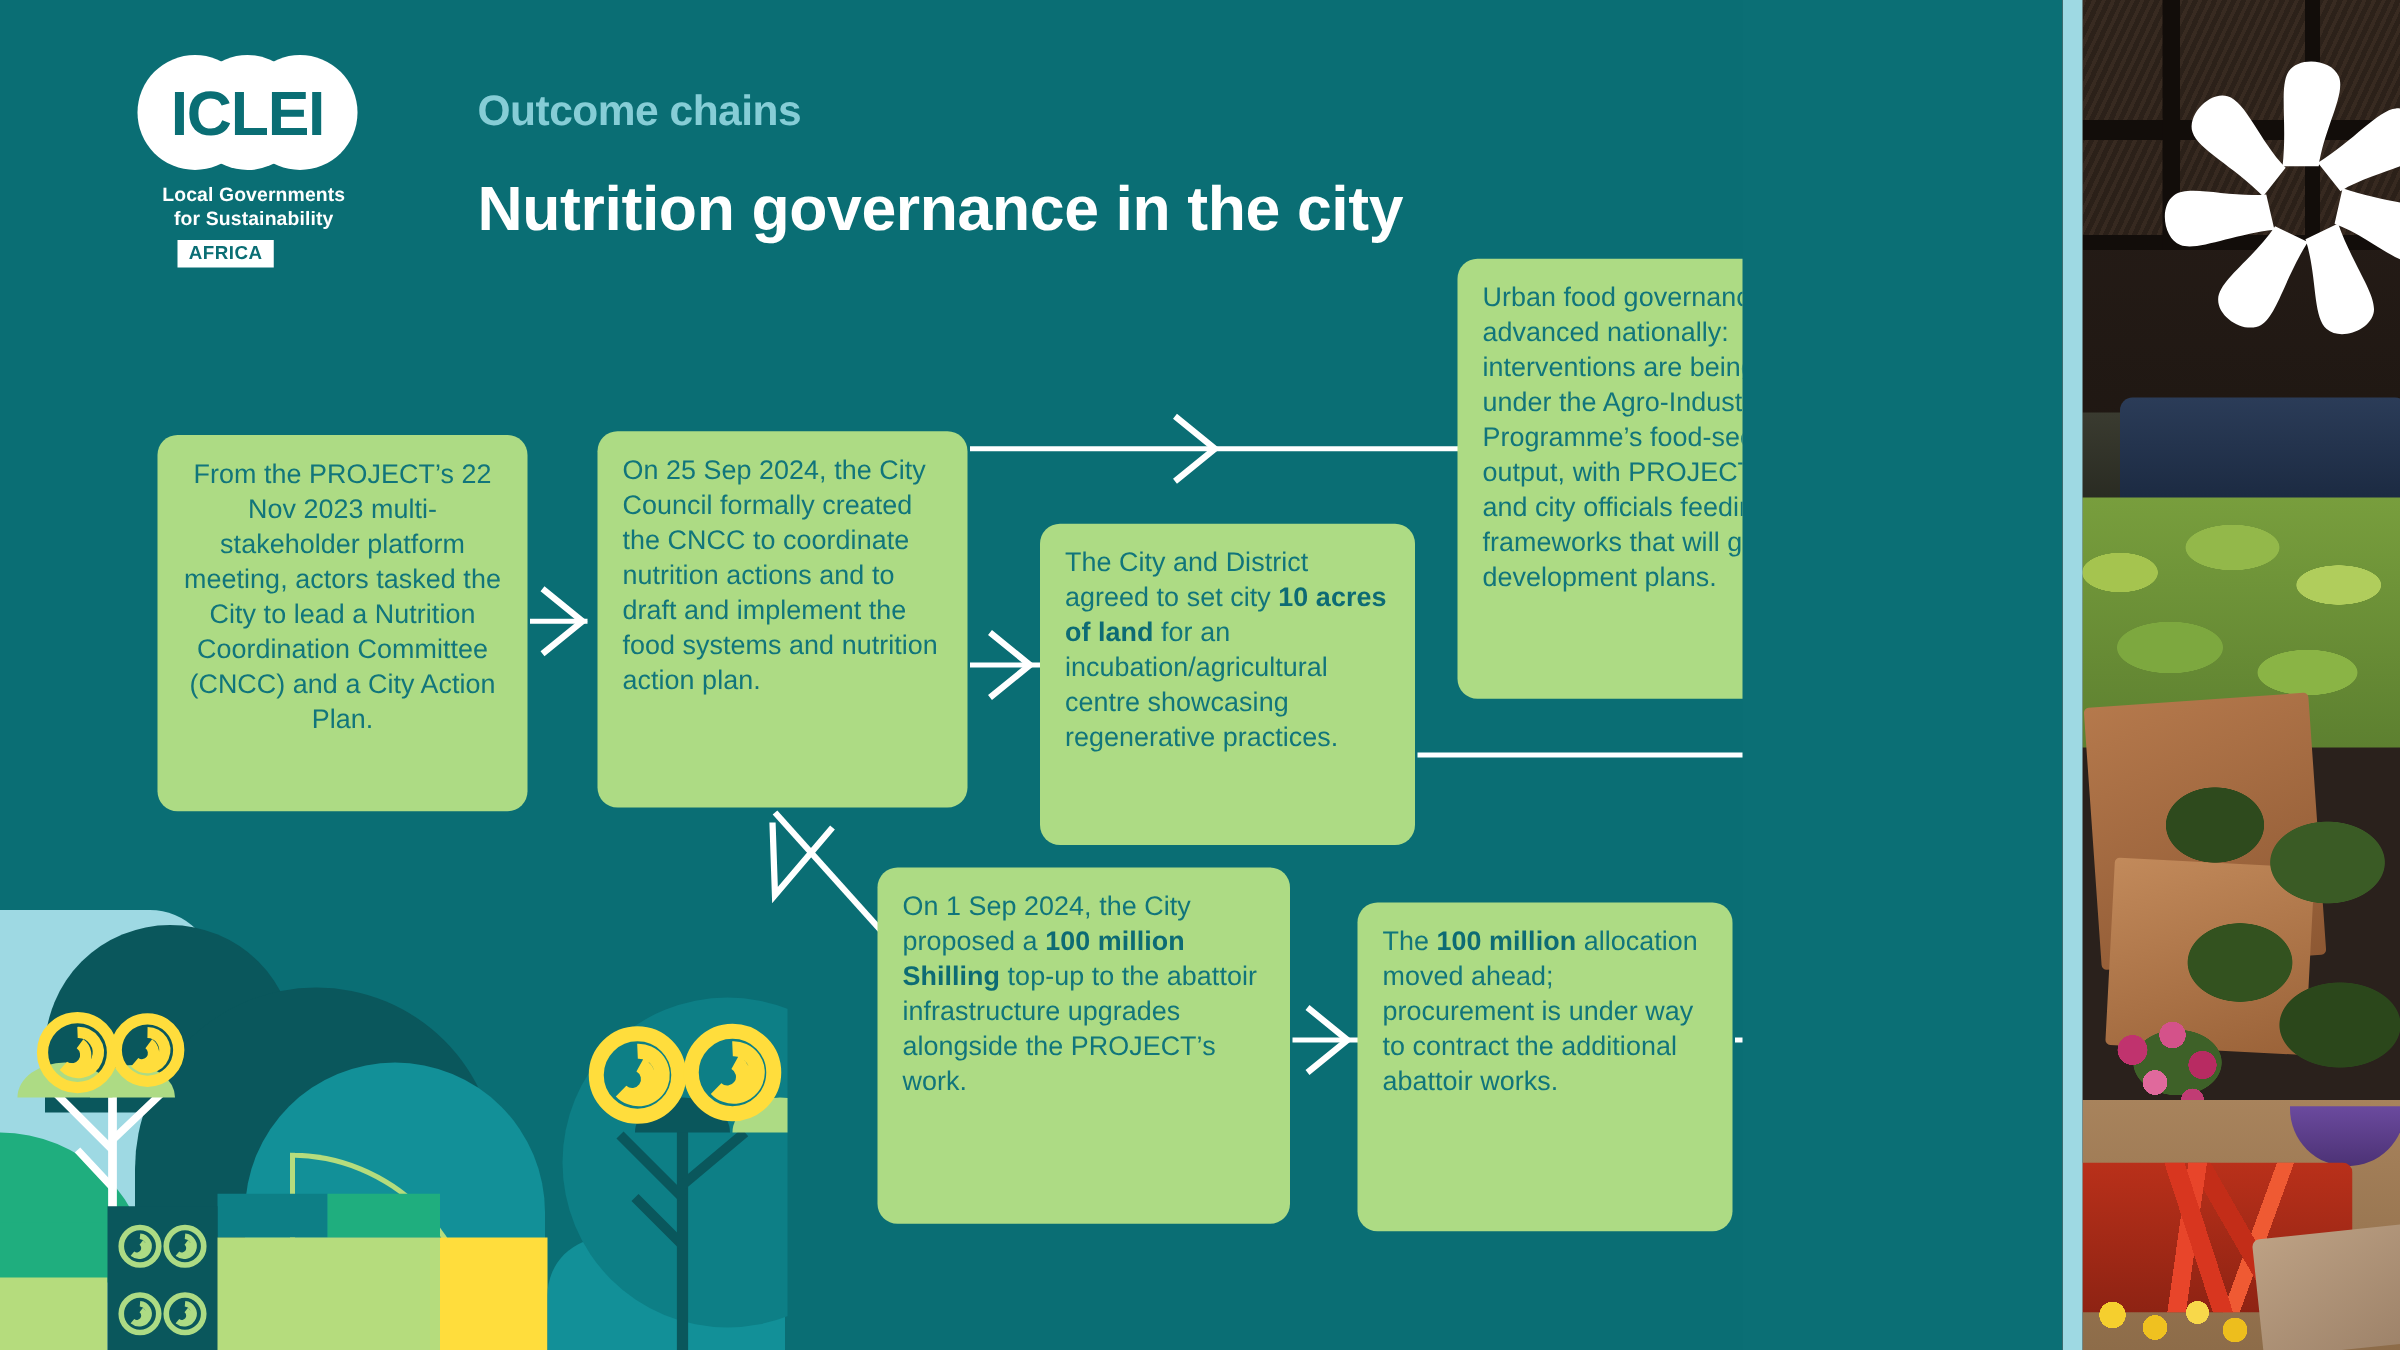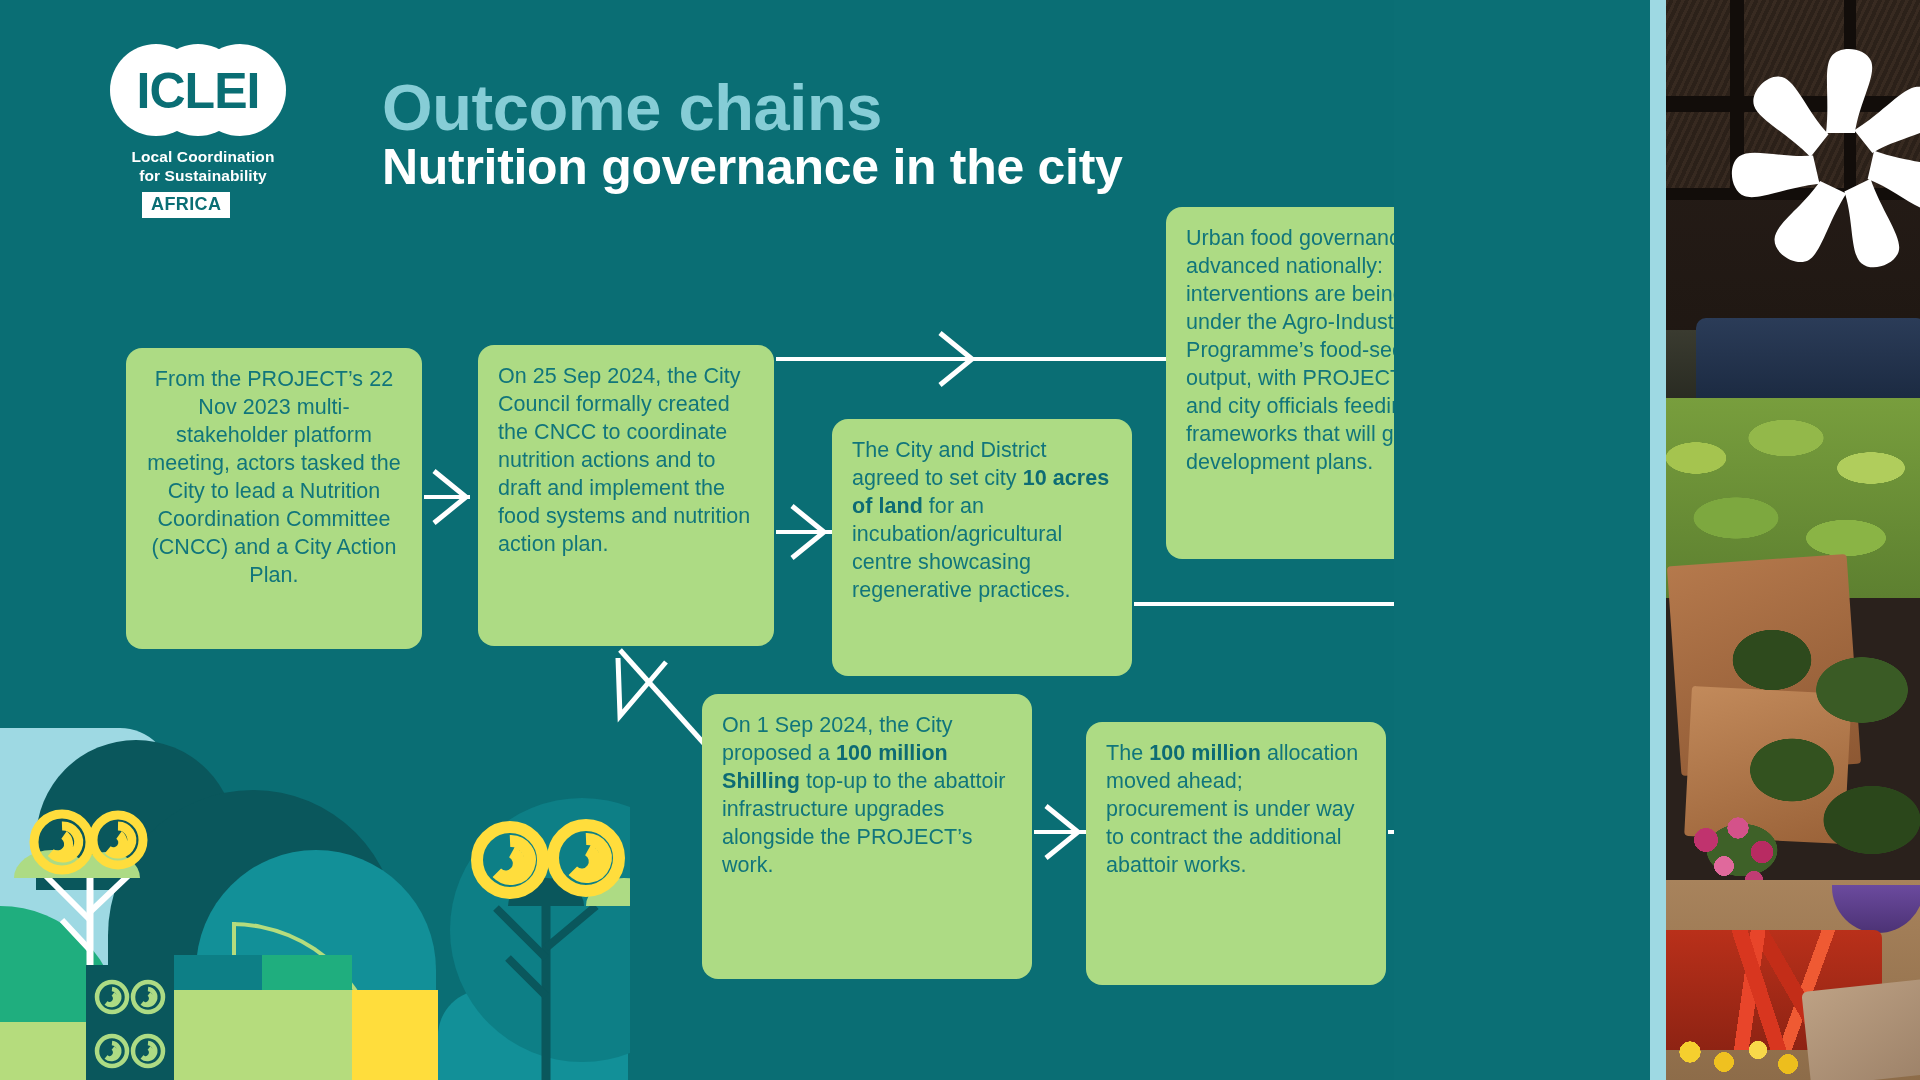--- a/index.html
+++ b/index.html
@@ -65,27 +65,27 @@
 
   
   .logo{ position:absolute; left:108px; top:38px; width:180px; height:160px; }
   .logo-wordmark{
     position:absolute; left:108px; top:148px; width:190px;
     color:#ffffff; font-size:15.5px; line-height:1.22; font-weight:700; letter-spacing:.1px;
     text-align:center;
   }
   .logo-africa{
     position:absolute; left:142px; top:192px;
-    background:#ffffff; color:#0a6e74; font-weight:700; font-size:18px;
+    background:#ffffff; color:#0a6e74; font-weight:700; font-size:15px;
     padding:2px 9px 3px; letter-spacing:.4px;
   }
 
   .title{
     position:absolute; left:382px; top:70px;
-    font-size:65px; font-weight:700; color:#86cdd6; letter-spacing:-.4px;
+    font-size:34px; font-weight:700; color:#86cdd6; letter-spacing:-.4px;
   }
   .subtitle{
     position:absolute; left:382px; top:138px;
     font-size:50px; font-weight:700; color:#ffffff; letter-spacing:-.3px;
   }
 
   
   .node{
     position:absolute;
     background:#addb84;
@@ -277,21 +277,21 @@
       </svg>
     </div>
 
     <svg class="logo" viewBox="0 0 180 160">
       <circle cx="48" cy="52" r="46" fill="#ffffff"></circle>
       <circle cx="90" cy="52" r="46" fill="#ffffff"></circle>
       <circle cx="132" cy="52" r="46" fill="#ffffff"></circle>
       <text x="90" y="70" text-anchor="middle" fill="#0a6e74" font-family="Liberation Sans, sans-serif" font-size="50" font-weight="700" letter-spacing="-1">ICLEI</text>
     </svg>
     <div class="logo-wordmark">
-      <div>Local Coordination</div>
+      <div>Local Governments</div>
       <div>for Sustainability</div>
     </div>
     <div class="logo-africa">AFRICA</div>
 
     <div class="title">Outcome chains</div>
     <div class="subtitle">Nutrition governance in the city</div>
 
     <div class="ln" style="left:424px; top:495px; width:46px;"></div>
     <svg class="chev" style="left:428px; top:465px;" width="50" height="64" viewBox="0 0 50 64">
       <path d="M6 6 L38 32 L6 58" stroke="#ffffff" stroke-width="5" fill="none"></path>

